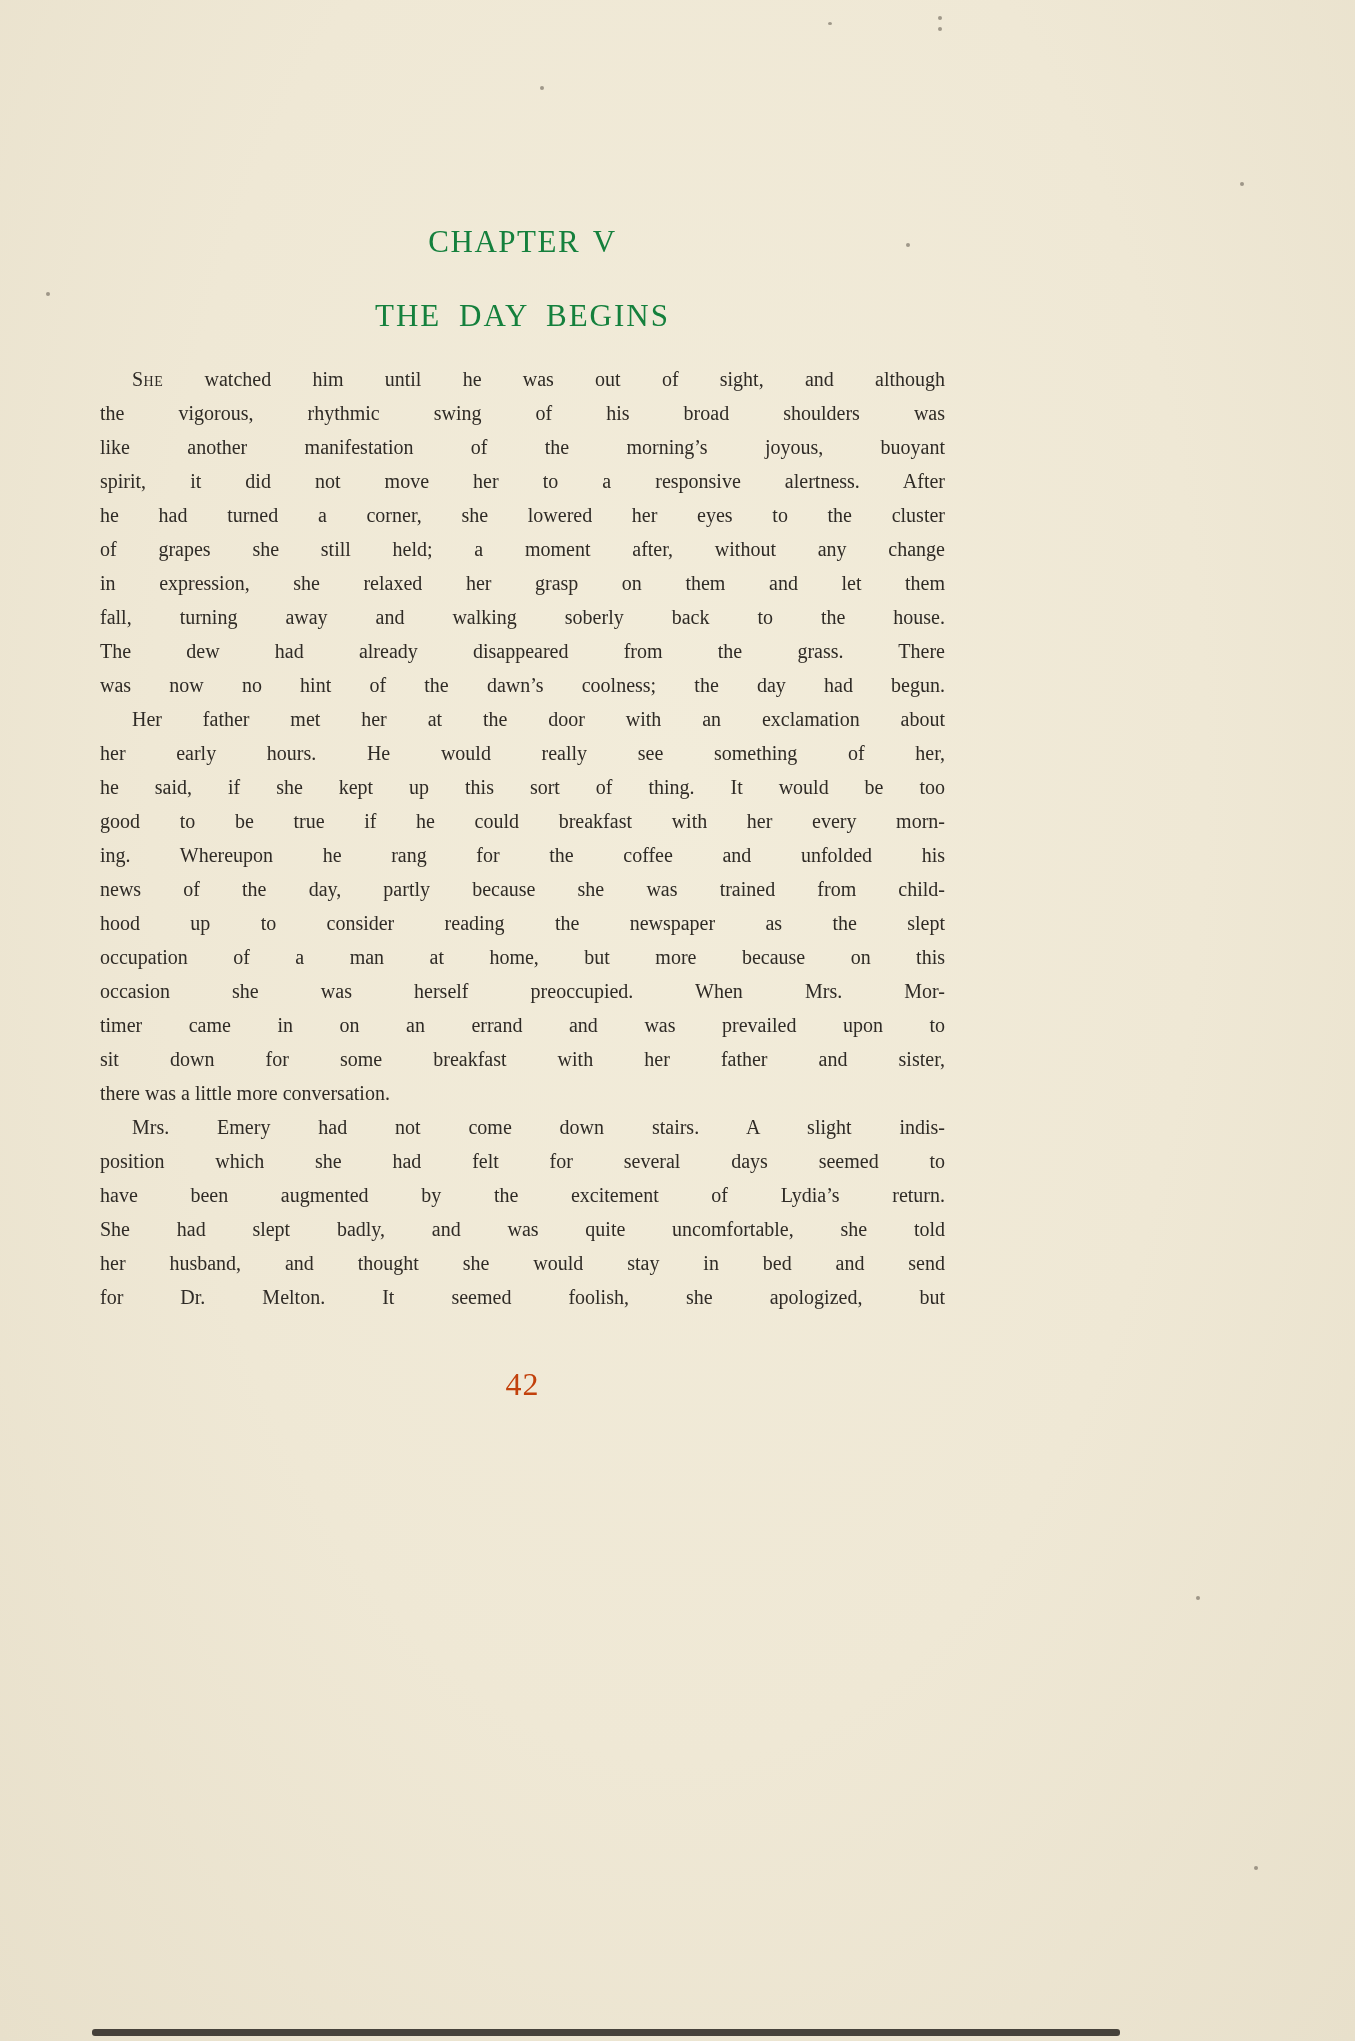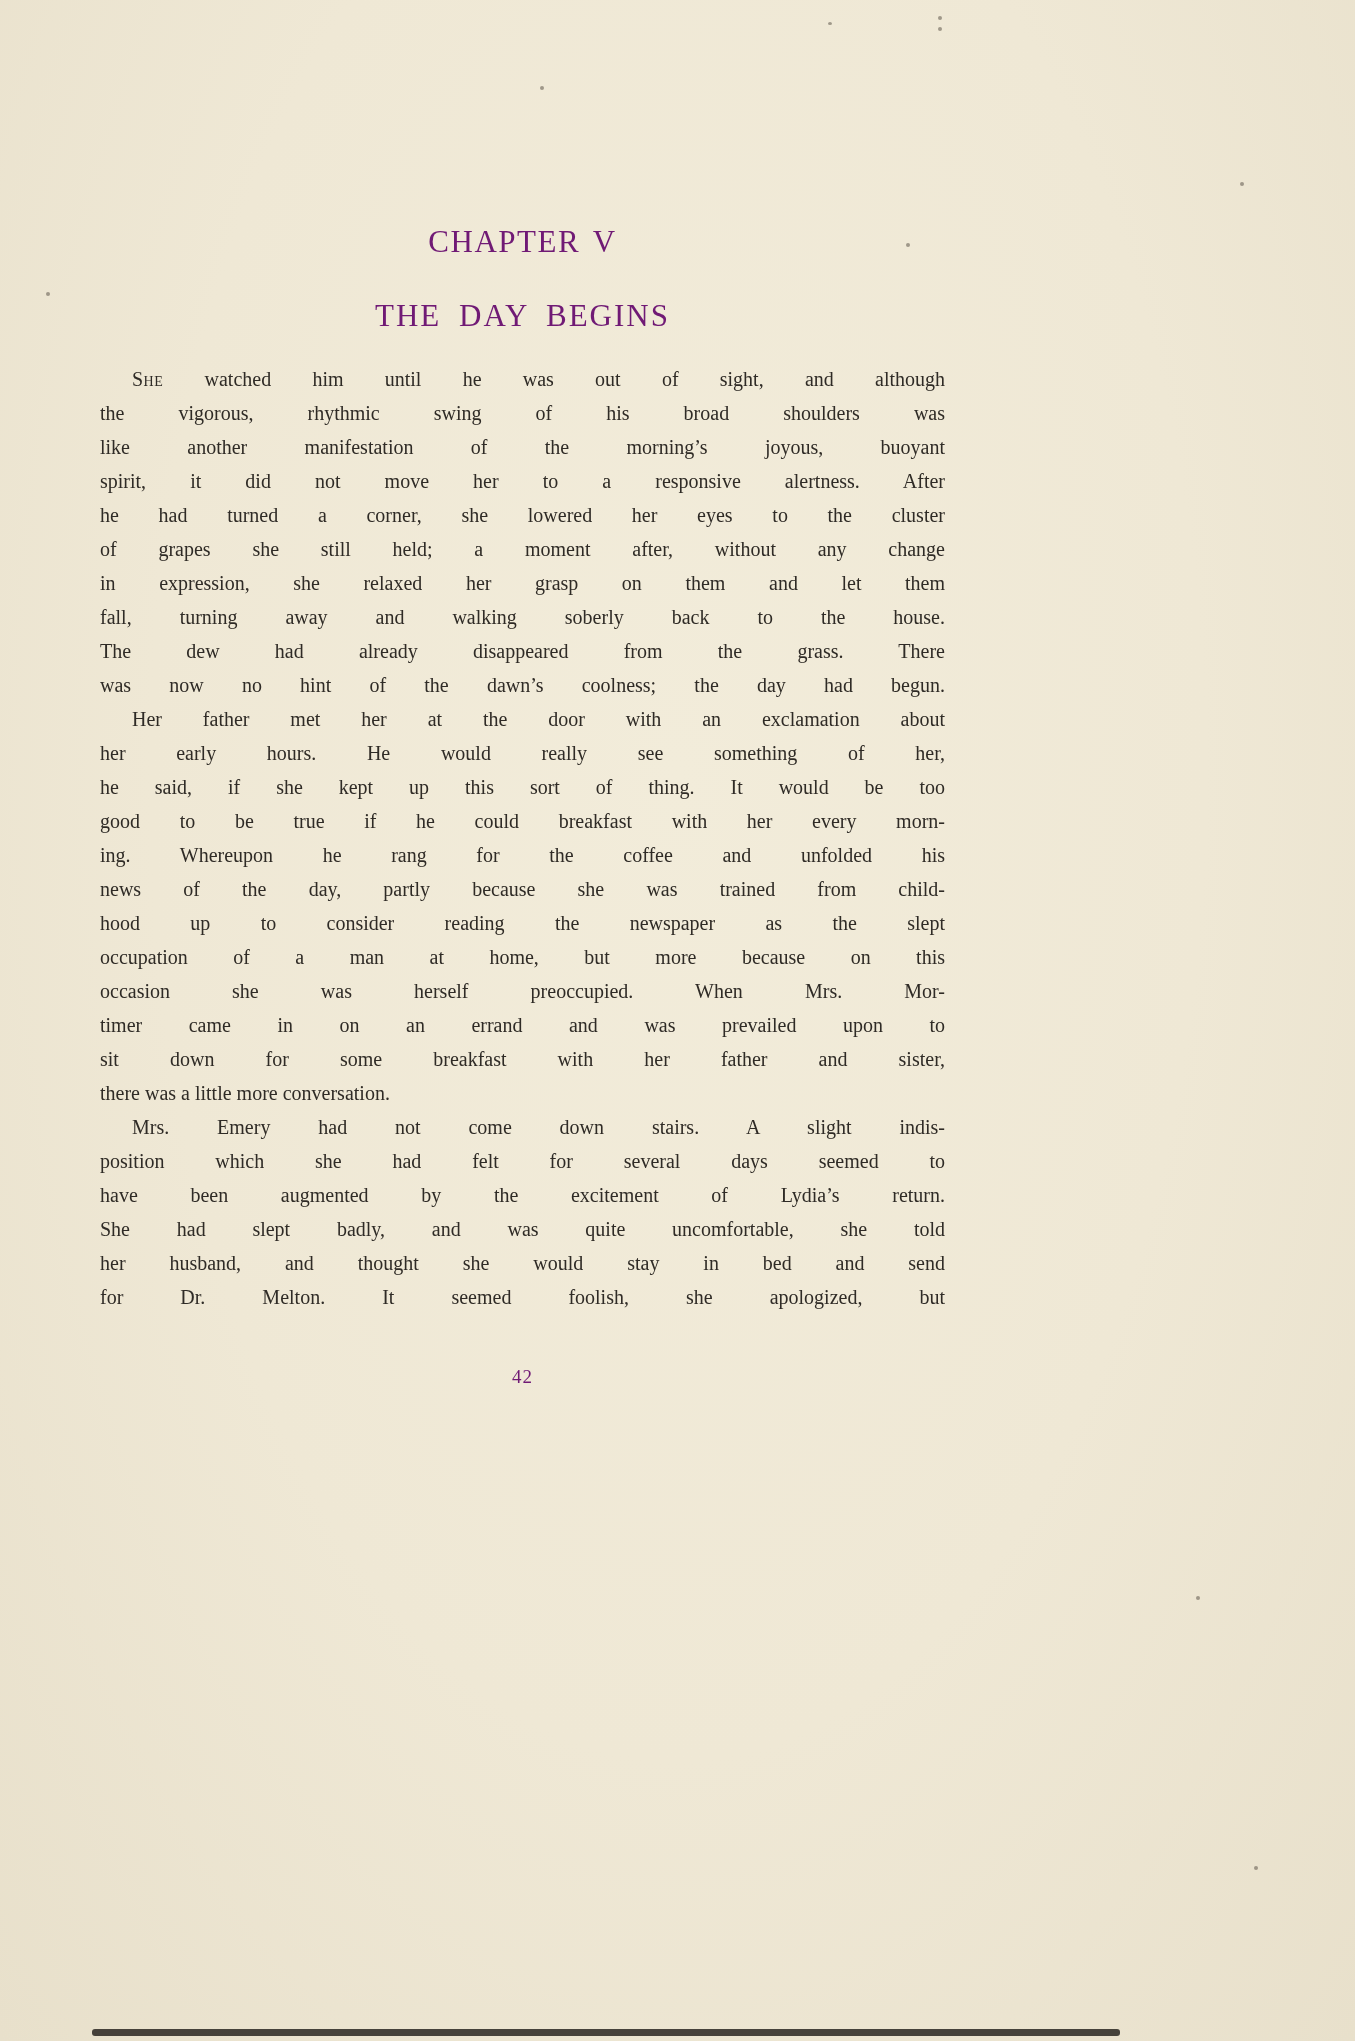--- a/index.html
+++ b/index.html
@@ -18,21 +18,21 @@
   .page {
     position: absolute;
     inset: 0;
   }
   .heading {
     position: absolute;
     left: 100px;
     width: 845px;
     text-align: center;
     font-size: 31px;
-    color: #701a75;
+    color: #15803d;
   }
   .chapter-heading {
     top: 224px;
     letter-spacing: 1.5px;
     word-spacing: 4px;
   }
   .chapter-title {
     top: 298px;
     letter-spacing: 2px;
     word-spacing: 8px;
@@ -60,23 +60,23 @@
   .small-caps {
     font-variant: small-caps;
     letter-spacing: 0.5px;
   }
   .page-number {
     position: absolute;
     top: 1366px;
     left: 100px;
     width: 845px;
     text-align: center;
-    font-size: 19px;
+    font-size: 32px;
     letter-spacing: 1px;
-    color: #701a75;
+    color: #c2410c;
   }
   .scan-line {
     position: absolute;
     left: 92px;
     bottom: 5px;
     width: 1028px;
     height: 7px;
     background: #34302a;
     border-radius: 3px;
     opacity: 0.9;

